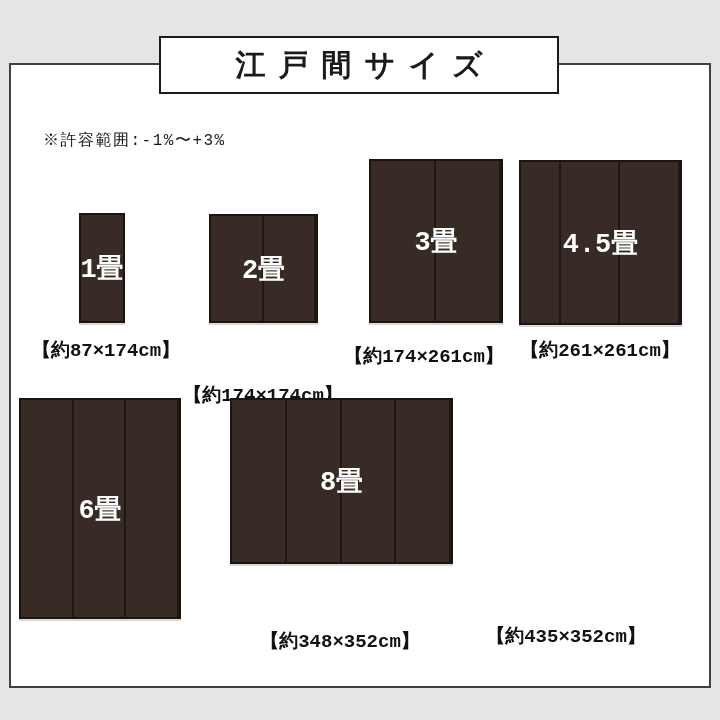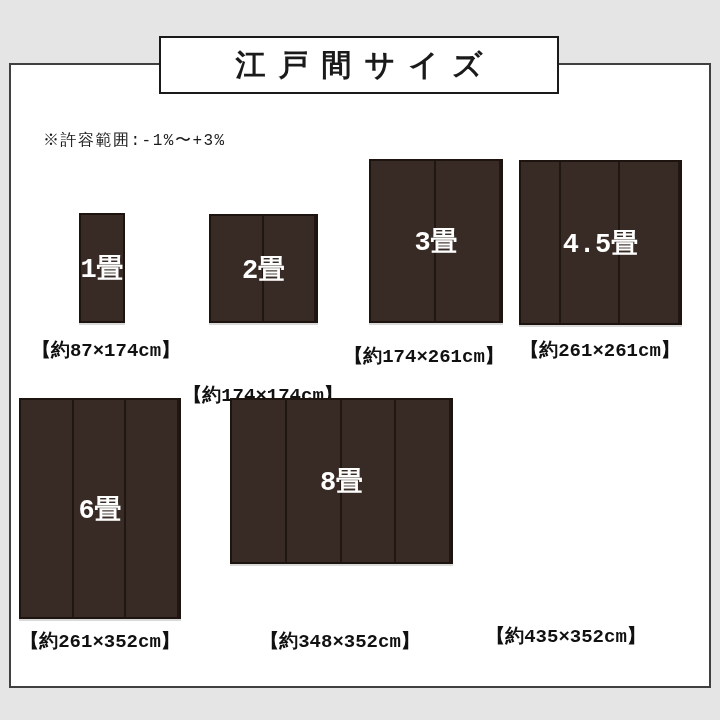--- a/index.html
+++ b/index.html
@@ -124,21 +124,20 @@
     <span class="mat-label">4.5畳</span>
   </div>
   <div class="caption" style="left:600px; top:337px;">【約261×261cm】</div>
 
   <div class="mat" style="left:19px; top:398px; width:162px; height:221px;">
     <div class="panel"></div>
     <div class="panel"></div>
     <div class="panel"></div>
     <span class="mat-label">6畳</span>
   </div>
-  <div class="caption" style="left:100px; top:628px;">【約261×352cm】</div>
 
   <div class="mat" style="left:198px; top:398px; width:223px; height:166px;margin-left:32px;">
     <div class="panel"></div>
     <div class="panel"></div>
     <div class="panel"></div>
     <div class="panel"></div>
     <span class="mat-label">8畳</span>
   </div>
   <div class="caption" style="left:309px; top:628px;margin-left:31px;">【約348×352cm】</div>
 

